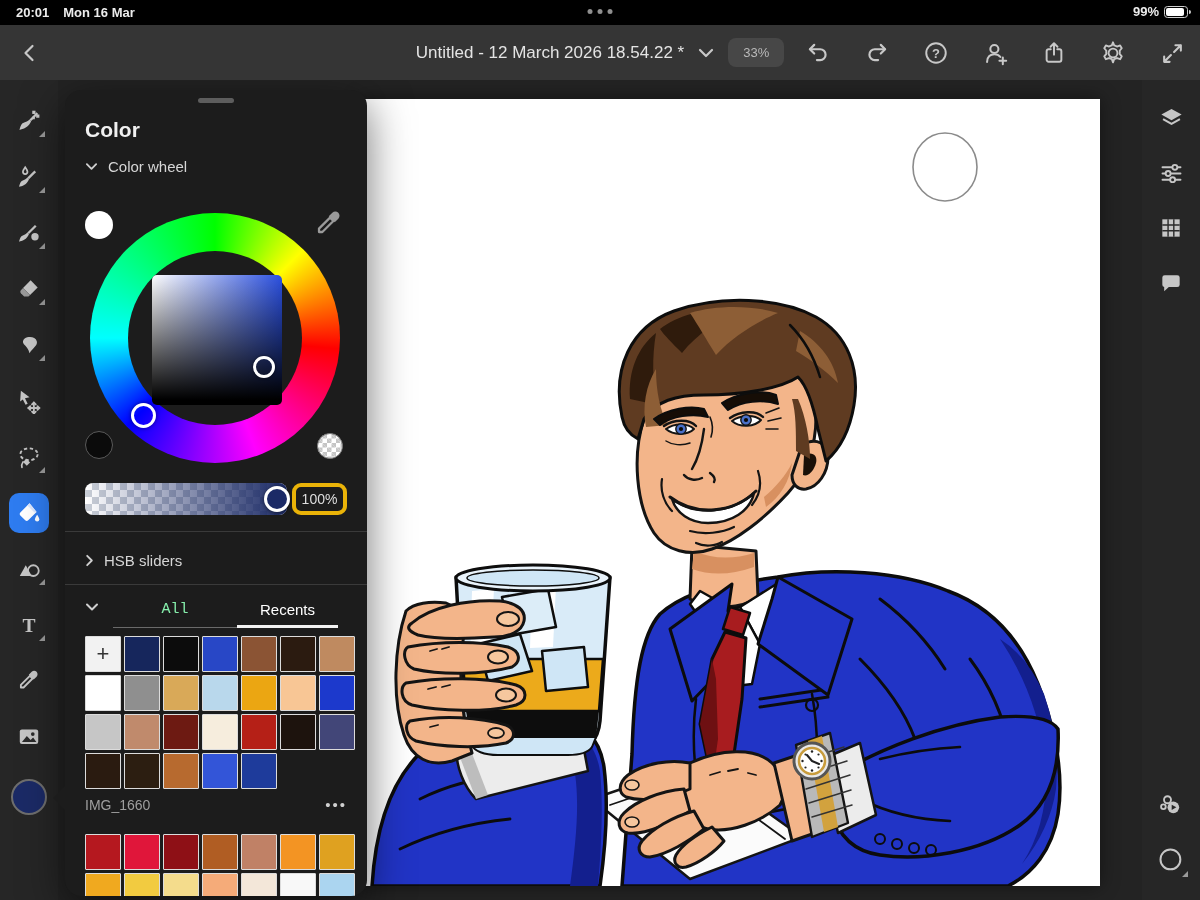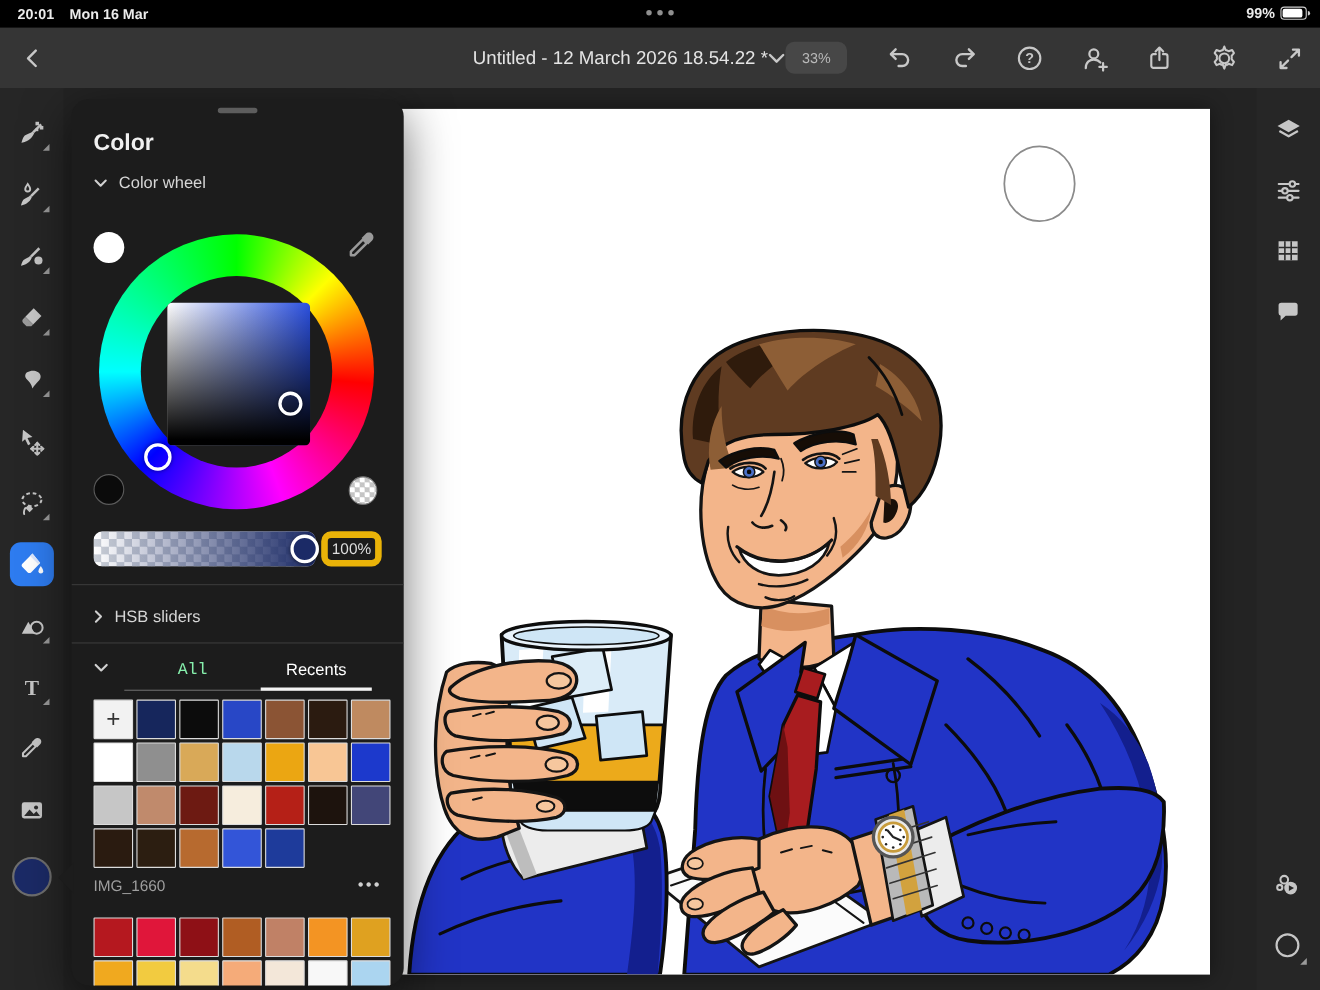--- a/index.html
+++ b/index.html
@@ -13,21 +13,21 @@
   #statusbar .date { margin-left:14px; font-weight:700;}
   .status-dots { position:absolute; left:50%; top:9px; transform:translateX(-50%); display:flex; gap:5px;}
   .status-dots i { width:5px; height:5px; border-radius:50%; background:#8f8f8f; display:block;}
   .batt-wrap { position:absolute; right:12px; top:4px; display:flex; align-items:center; gap:5px; font-size:13px; font-weight:600;}
   .batt { width:24px; height:12px; border:1.5px solid #cfcfcf; border-radius:3.5px; position:relative; }
   .batt i { position:absolute; left:1px; top:1px; bottom:1px; width:18px; background:#fff; border-radius:2px; display:block;}
   .batt:after { content:""; position:absolute; right:-4px; top:3px; width:2.5px; height:4px; background:#cfcfcf; border-radius:0 2px 2px 0;}
   #titlebar { position:absolute; left:0; top:25px; width:1200px; height:55px; background:#353535; z-index:49;}
   .tb-btn { width:36px; height:36px; display:flex; align-items:center; justify-content:center; cursor:pointer; border-radius:8px;}
   #back-btn { position:absolute; left:12px; top:10px;}
-  .title-center { position:absolute; left:0; right:0; top:0; height:55px; display:flex; align-items:center; justify-content:center; }
+  .title-center { position:absolute; left:0; right:0; top:0; height:55px; display:flex; align-items:center; justify-content:center; gap:14px;}
   .doc-title { color:#e4e4e4; font-size:17px; }
   .zoom-pill { background:#474747; color:#b9b9b9; font-size:13px; padding:7px 15px; border-radius:8px; }
   .tb-actions { position:absolute; right:10px; top:10px; display:flex; gap:23px; }
   svg.icon { display:block; }
   
   #left-rail { position:absolute; left:0; top:80px; bottom:0; width:58px; background:#262626; z-index:30;}
   #right-rail { position:absolute; right:0; top:80px; bottom:0; width:58px; background:#262626; z-index:30;}
   .tool { position:absolute; left:9px; width:40px; height:40px; border-radius:10px;
     display:flex; align-items:center; justify-content:center; cursor:pointer;}
   .tool.sel { background:var(--accent,#2e7cf0); }
@@ -63,21 +63,21 @@
                      linear-gradient(45deg,#c9ced6 26%,transparent 26%,transparent 74%,#c9ced6 74%);
     background-size:14px 14px; background-position:0 0,7px 7px;}
   .checker-sm { background-color:#fff;
     background-image:linear-gradient(45deg,#c4c4c4 26%,transparent 26%,transparent 74%,#c4c4c4 74%),
                      linear-gradient(45deg,#c4c4c4 26%,transparent 26%,transparent 74%,#c4c4c4 74%);
     background-size:9px 9px; background-position:0 0,4.5px 4.5px;}
   #op-slider { position:absolute; left:20px; top:393px; width:202px; height:32px; border-radius:8px; overflow:hidden; cursor:pointer;}
   #op-overlay { position:absolute; inset:0; background:linear-gradient(to right, rgba(27,42,102,0), var(--current-color,#1b2a66));}
   #op-handle { position:absolute; left:199px; top:396px; width:26px; height:26px; border-radius:50%;
     border:3px solid #fff; background:var(--current-color,#1b2a66); box-shadow:0 1px 4px rgba(0,0,0,.5); cursor:pointer;}
-  #op-value { position:absolute; left:227px; top:393px; width:55px; height:32px; border:6px solid #eab308; border-radius:9px;
+  #op-value { position:absolute; left:227px; top:393px; width:55px; height:32px; border:4px solid #eab308; border-radius:9px;
     color:#dedede; font-size:14px; display:flex; align-items:center; justify-content:center;}
   .tab { position:absolute; top:500px; height:38px; display:flex; align-items:center; justify-content:center;
     font-size:15px; cursor:pointer;}
   .tab .ul { position:absolute; bottom:0; left:0; right:0; }
   #tab-all { left:48px; width:124px; color:#86efac;font-family:Liberation Mono, monospace;}
   #tab-all .ul { height:1.5px; background:#6a6a6a;}
   #tab-recents { left:172px; width:101px; color:#ffffff;}
   #tab-recents .ul { height:3px; background:#f2f2f2;}
   .swgrid { position:absolute; left:20px; display:grid; grid-template-columns:repeat(7,36px); grid-auto-rows:36px; gap:3px;}
   .swatch { width:36px; height:36px; border:1px solid #dcdcdc; border-radius:1px; cursor:pointer;}

